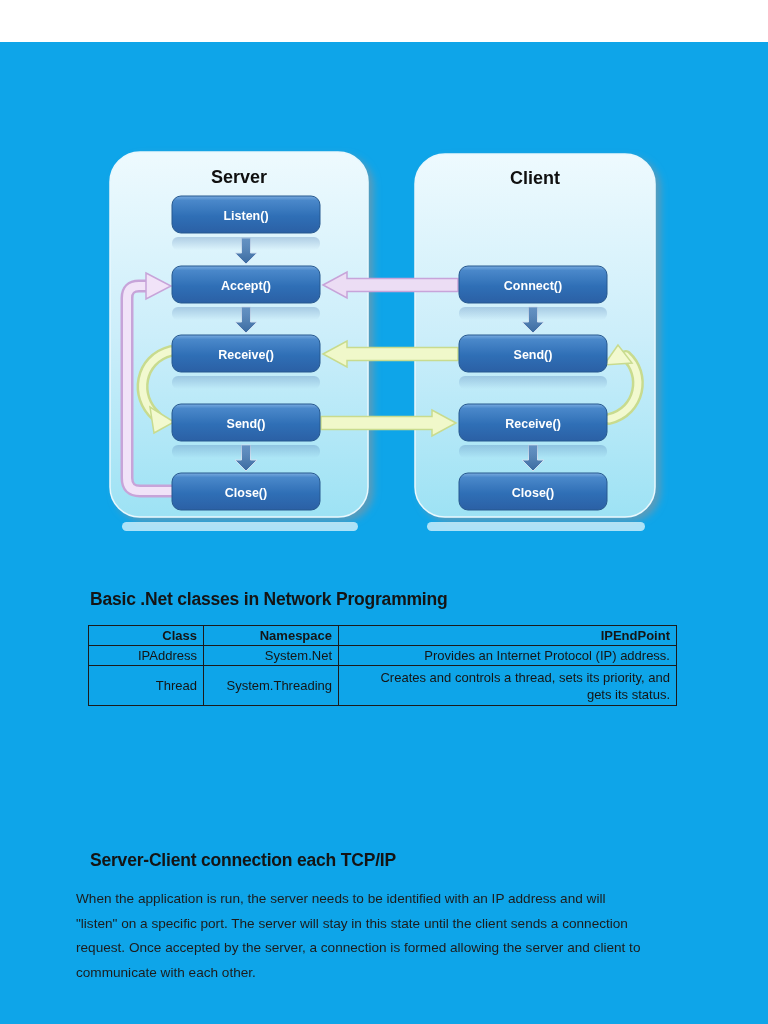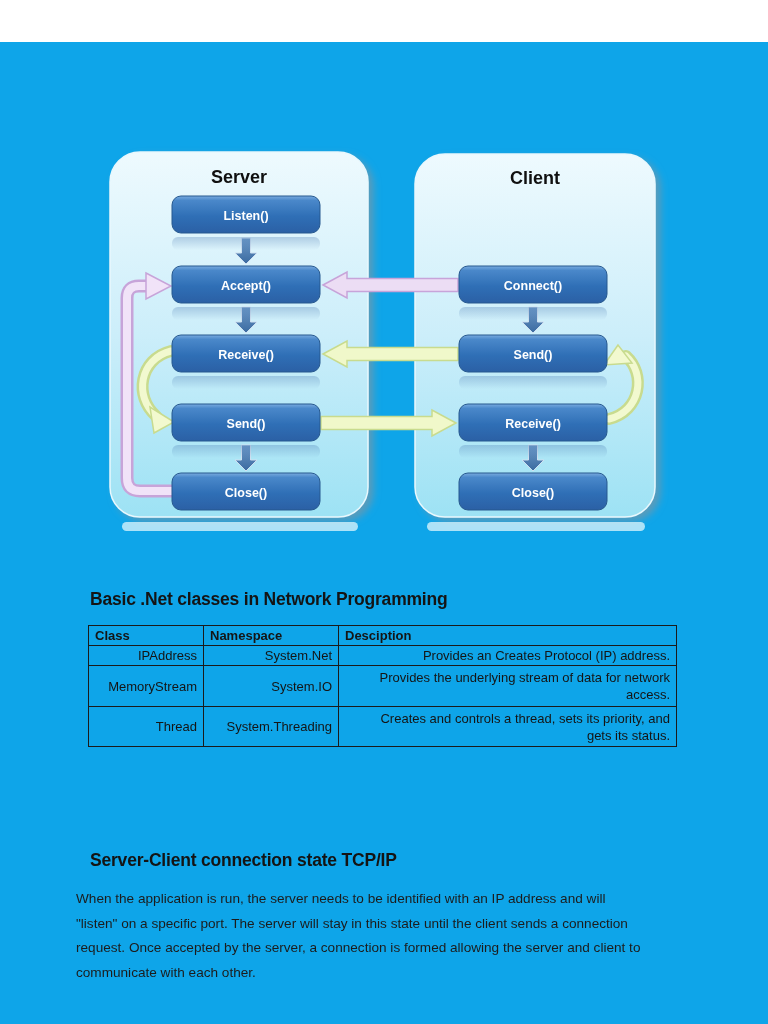--- a/index.html
+++ b/index.html
@@ -5,21 +5,21 @@
   html,body{margin:0;padding:0;background:#ffffff;}
   #page{position:relative;width:768px;height:1024px;background:#0ea5e9;overflow:hidden;
         font-family:"Liberation Sans","DejaVu Sans",sans-serif;color:#1a1a1a;margin-top:42px;}
   #diagram-svg{position:absolute;left:0;top:0;}
   .h-doc{position:absolute;left:90px;font-weight:bold;font-size:17.5px;color:#141414;letter-spacing:-0.2px;}
   #heading-classes{top:547px;}
   #heading-tcpip{top:808px;}
   #classes-table{position:absolute;left:88px;top:583px;width:588px;border-collapse:collapse;
                  table-layout:fixed;font-size:13px;color:#151515;}
   #classes-table th,#classes-table td{border:1.6px solid #1b1b1b;padding:0 6px;line-height:17px;}
-  #classes-table th{font-weight:bold;text-align:left;height:19px;font-size:13px;}
+  #classes-table th{font-weight:bold;text-align:right;height:19px;font-size:13px;}
   #classes-table td{white-space:pre-line;vertical-align:middle;text-align:right;}
   .rh1{height:20px}.rh2{height:35px}.rh3{height:37px}.rh4{height:41px}.rh5{height:40px}
   #intro-para{position:absolute;left:76px;top:845px;width:610px;font-size:13.6px;
               line-height:24.5px;color:#1c1c1c;white-space:pre-line;}
   .panel-title{font-weight:bold;font-size:18px;fill:#101010;}
   .btn-label{fill:#ffffff;font-size:12.5px;font-weight:600;}
 </style>
 </head>
 <body>
 
@@ -139,44 +139,38 @@
   <table id="classes-table">
     <colgroup>
         <col style="width:115px">
         <col style="width:135px">
         <col style="width:338px">
       </colgroup>
     <thead>
       <tr>
         <th>Class</th>
         <th>Namespace</th>
-        <th>Desciption</th>
+        <th>IPEndPoint</th>
       </tr>
     </thead>
     <tbody>
       <tr class="rh1">
         <td>IPAddress</td>
         <td>System.Net</td>
-        <td>Provides an Creates Protocol (IP) address.</td>
-      </tr>
-      <tr class="rh4">
-        <td>MemoryStream</td>
-        <td>System.IO</td>
-        <td>Provides the underlying stream of data for network
-access.</td>
+        <td>Provides an Internet Protocol (IP) address.</td>
       </tr>
       <tr class="rh5">
         <td>Thread</td>
         <td>System.Threading</td>
         <td>Creates and controls a thread, sets its priority, and
 gets its status.</td>
       </tr>
     </tbody>
   </table>
 
-  <div id="heading-tcpip" class="h-doc">Server-Client connection state TCP/IP</div>
+  <div id="heading-tcpip" class="h-doc">Server-Client connection each TCP/IP</div>
 
   <div id="intro-para">When the application is run, the server needs to be identified with an IP address and will
 "listen" on a specific port. The server will stay in this state until the client sends a connection
 request. Once accepted by the server, a connection is formed allowing the server and client to
 communicate with each other.</div>
 
 </div>
 
 </body></html>

